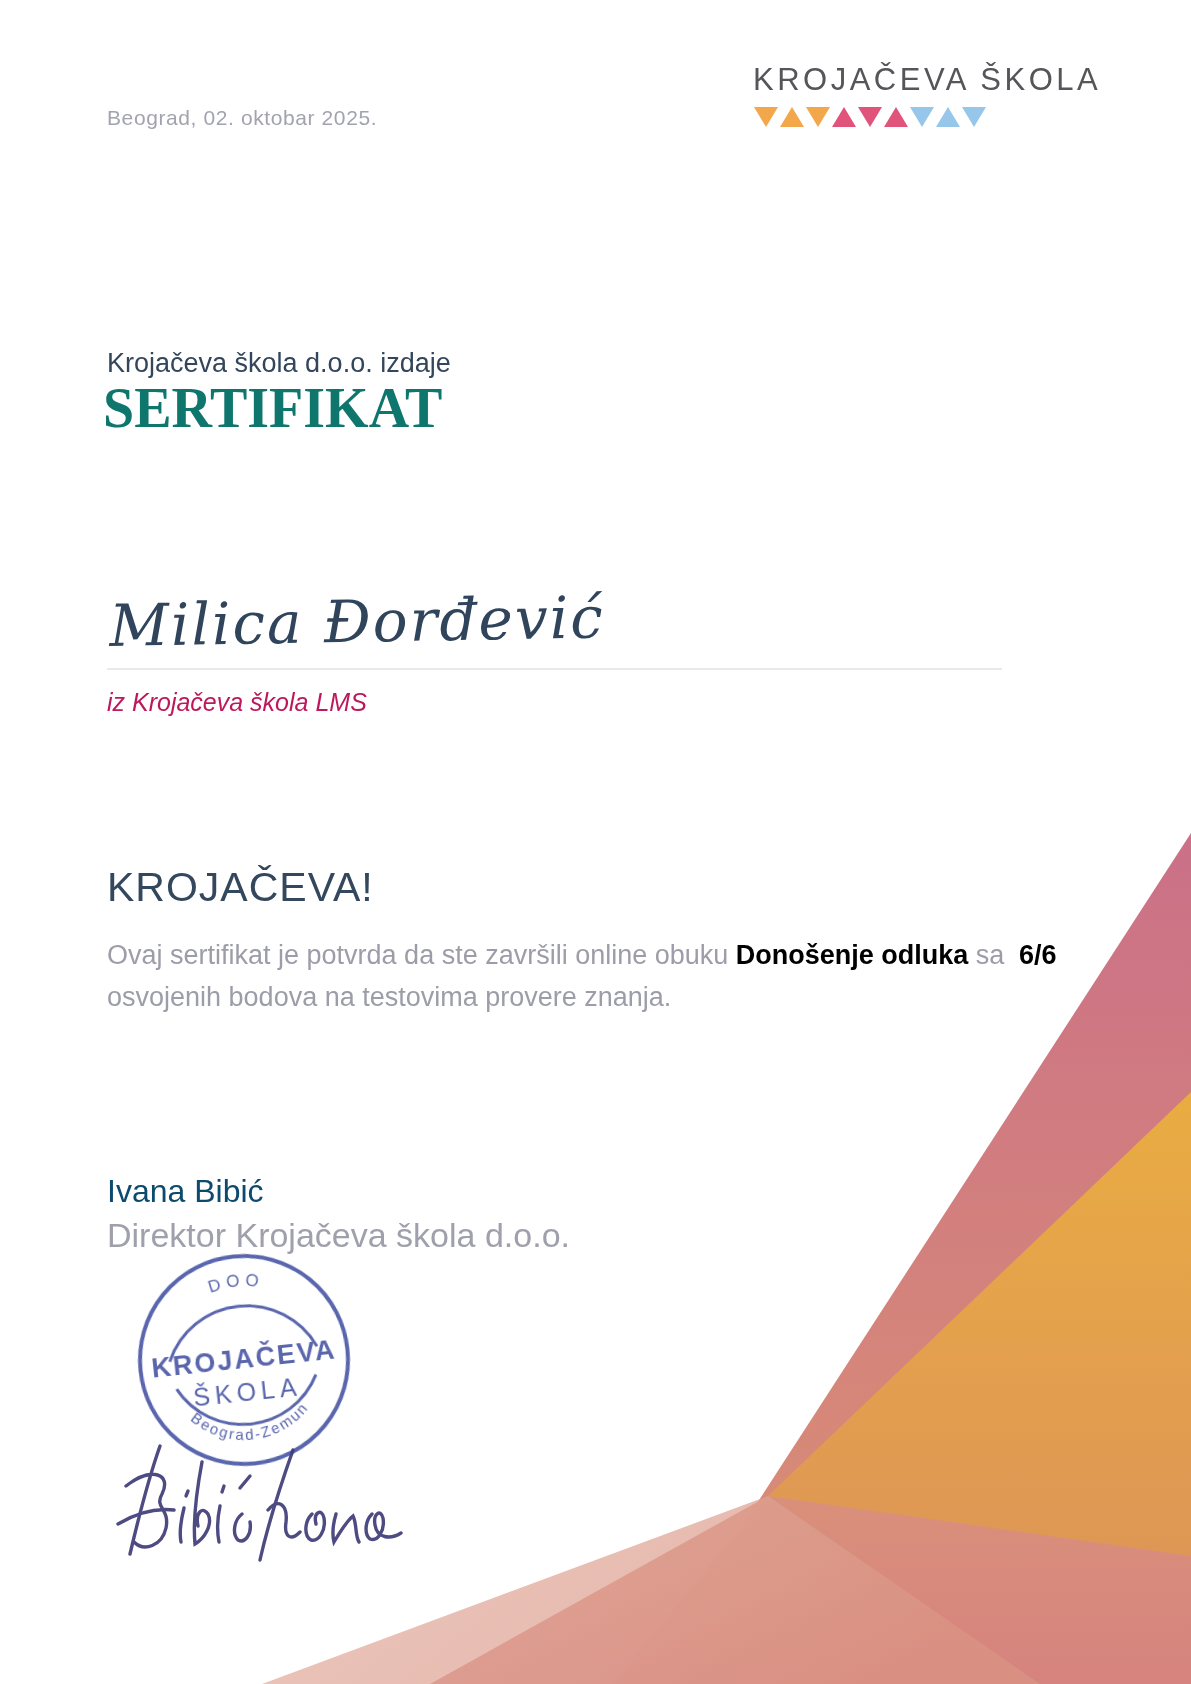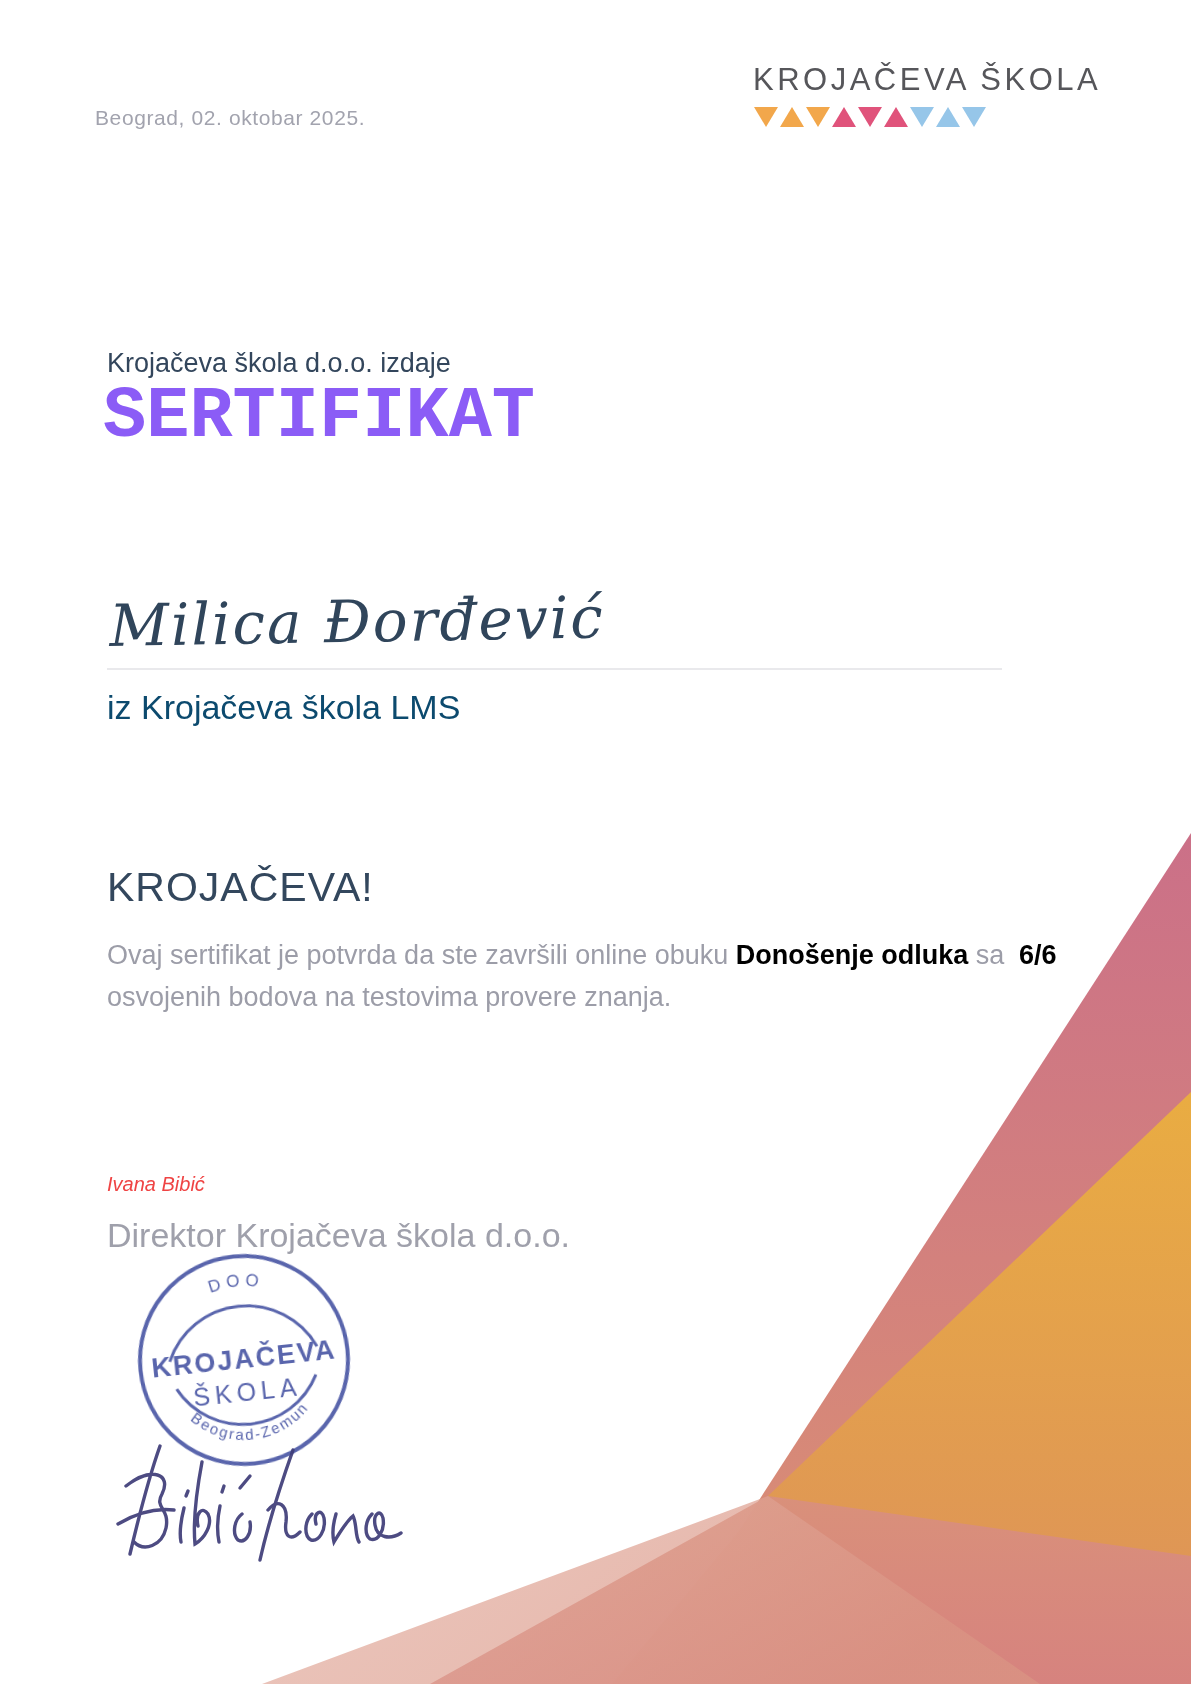--- a/index.html
+++ b/index.html
@@ -8,44 +8,44 @@
     width:1191px;height:1684px;
     background:#ffffff;
     overflow:hidden;
     font-family:"Liberation Sans", sans-serif;
   }
   .abs{position:absolute;}
   
   .bg-art{left:0;top:0;width:1191px;height:1684px;z-index:0;}
   .content{z-index:2;}
   
-  .date-line{left:95px;top:106px;font-size:21px;color:#a2a3ae;letter-spacing:.6px;}
+  .date-line{left:107px;top:106px;font-size:21px;color:#a2a3ae;letter-spacing:.6px;}
   .logo-wrap{left:753px;top:62px;width:330px;text-align:left;}
   .logo-text{font-size:31px;color:#56565a;letter-spacing:3.5px;font-weight:400;white-space:nowrap;}
   .logo-strip{display:block;margin-top:8px;width:236px;height:24px;}
   
   .issuer-line{left:107px;top:348px;font-size:27px;color:#33465c;}
-  .cert-title{left:103px;top:376px;font-size:72px;font-weight:800;color:#8b5cf6;
-              font-family:Liberation Mono, monospace;letter-spacing:0px;}
+  .cert-title{left:103px;top:376px;font-size:56px;font-weight:800;color:#0f766e;
+              font-family:Liberation Serif, serif;letter-spacing:0px;}
   
   .recipient-name{
     left:110px;top:592px;
     font-family:"DejaVu Serif", serif;font-style:italic;
     font-size:58px;color:#30455b;letter-spacing:2px;
     transform:rotate(-1deg);transform-origin:left bottom;white-space:nowrap;
   }
   .name-underline{left:107px;top:668px;width:895px;height:2px;background:#e9e9ec;}
-  .source-line{left:107px;top:688px;font-size:34px;color:#0c4a6e;}
+  .source-line{left:107px;top:688px;font-size:25px;font-style:italic;color:#be185d;}
   
   .congrats{left:107px;top:864px;font-size:41px;color:#33475d;letter-spacing:1px;}
   .body-text{left:107px;top:934px;width:965px;font-size:27px;line-height:42px;color:#9c9da8;}
   .body-text b{color:#000000;font-weight:700;}
   .body-text .score{margin:16px 7px;}
   
-  .signer-name{left:107px;top:1173px;font-size:20px;color:#ef4444;font-style:italic;}
+  .signer-name{left:107px;top:1173px;font-size:32px;color:#0c4a6e;}
   .signer-title{left:107px;top:1216px;font-size:34px;color:#9fa0ab;}
   
   .stamp{left:128px;top:1244px;width:232px;height:232px;transform:rotate(-6deg);opacity:.9;filter:blur(.3px);}
   .stamp text{fill:#4855a4;font-family:"Liberation Sans",sans-serif;}
   
   .signature{left:108px;top:1428px;width:300px;height:160px;}
 </style>
 </head>
 <body>
 

